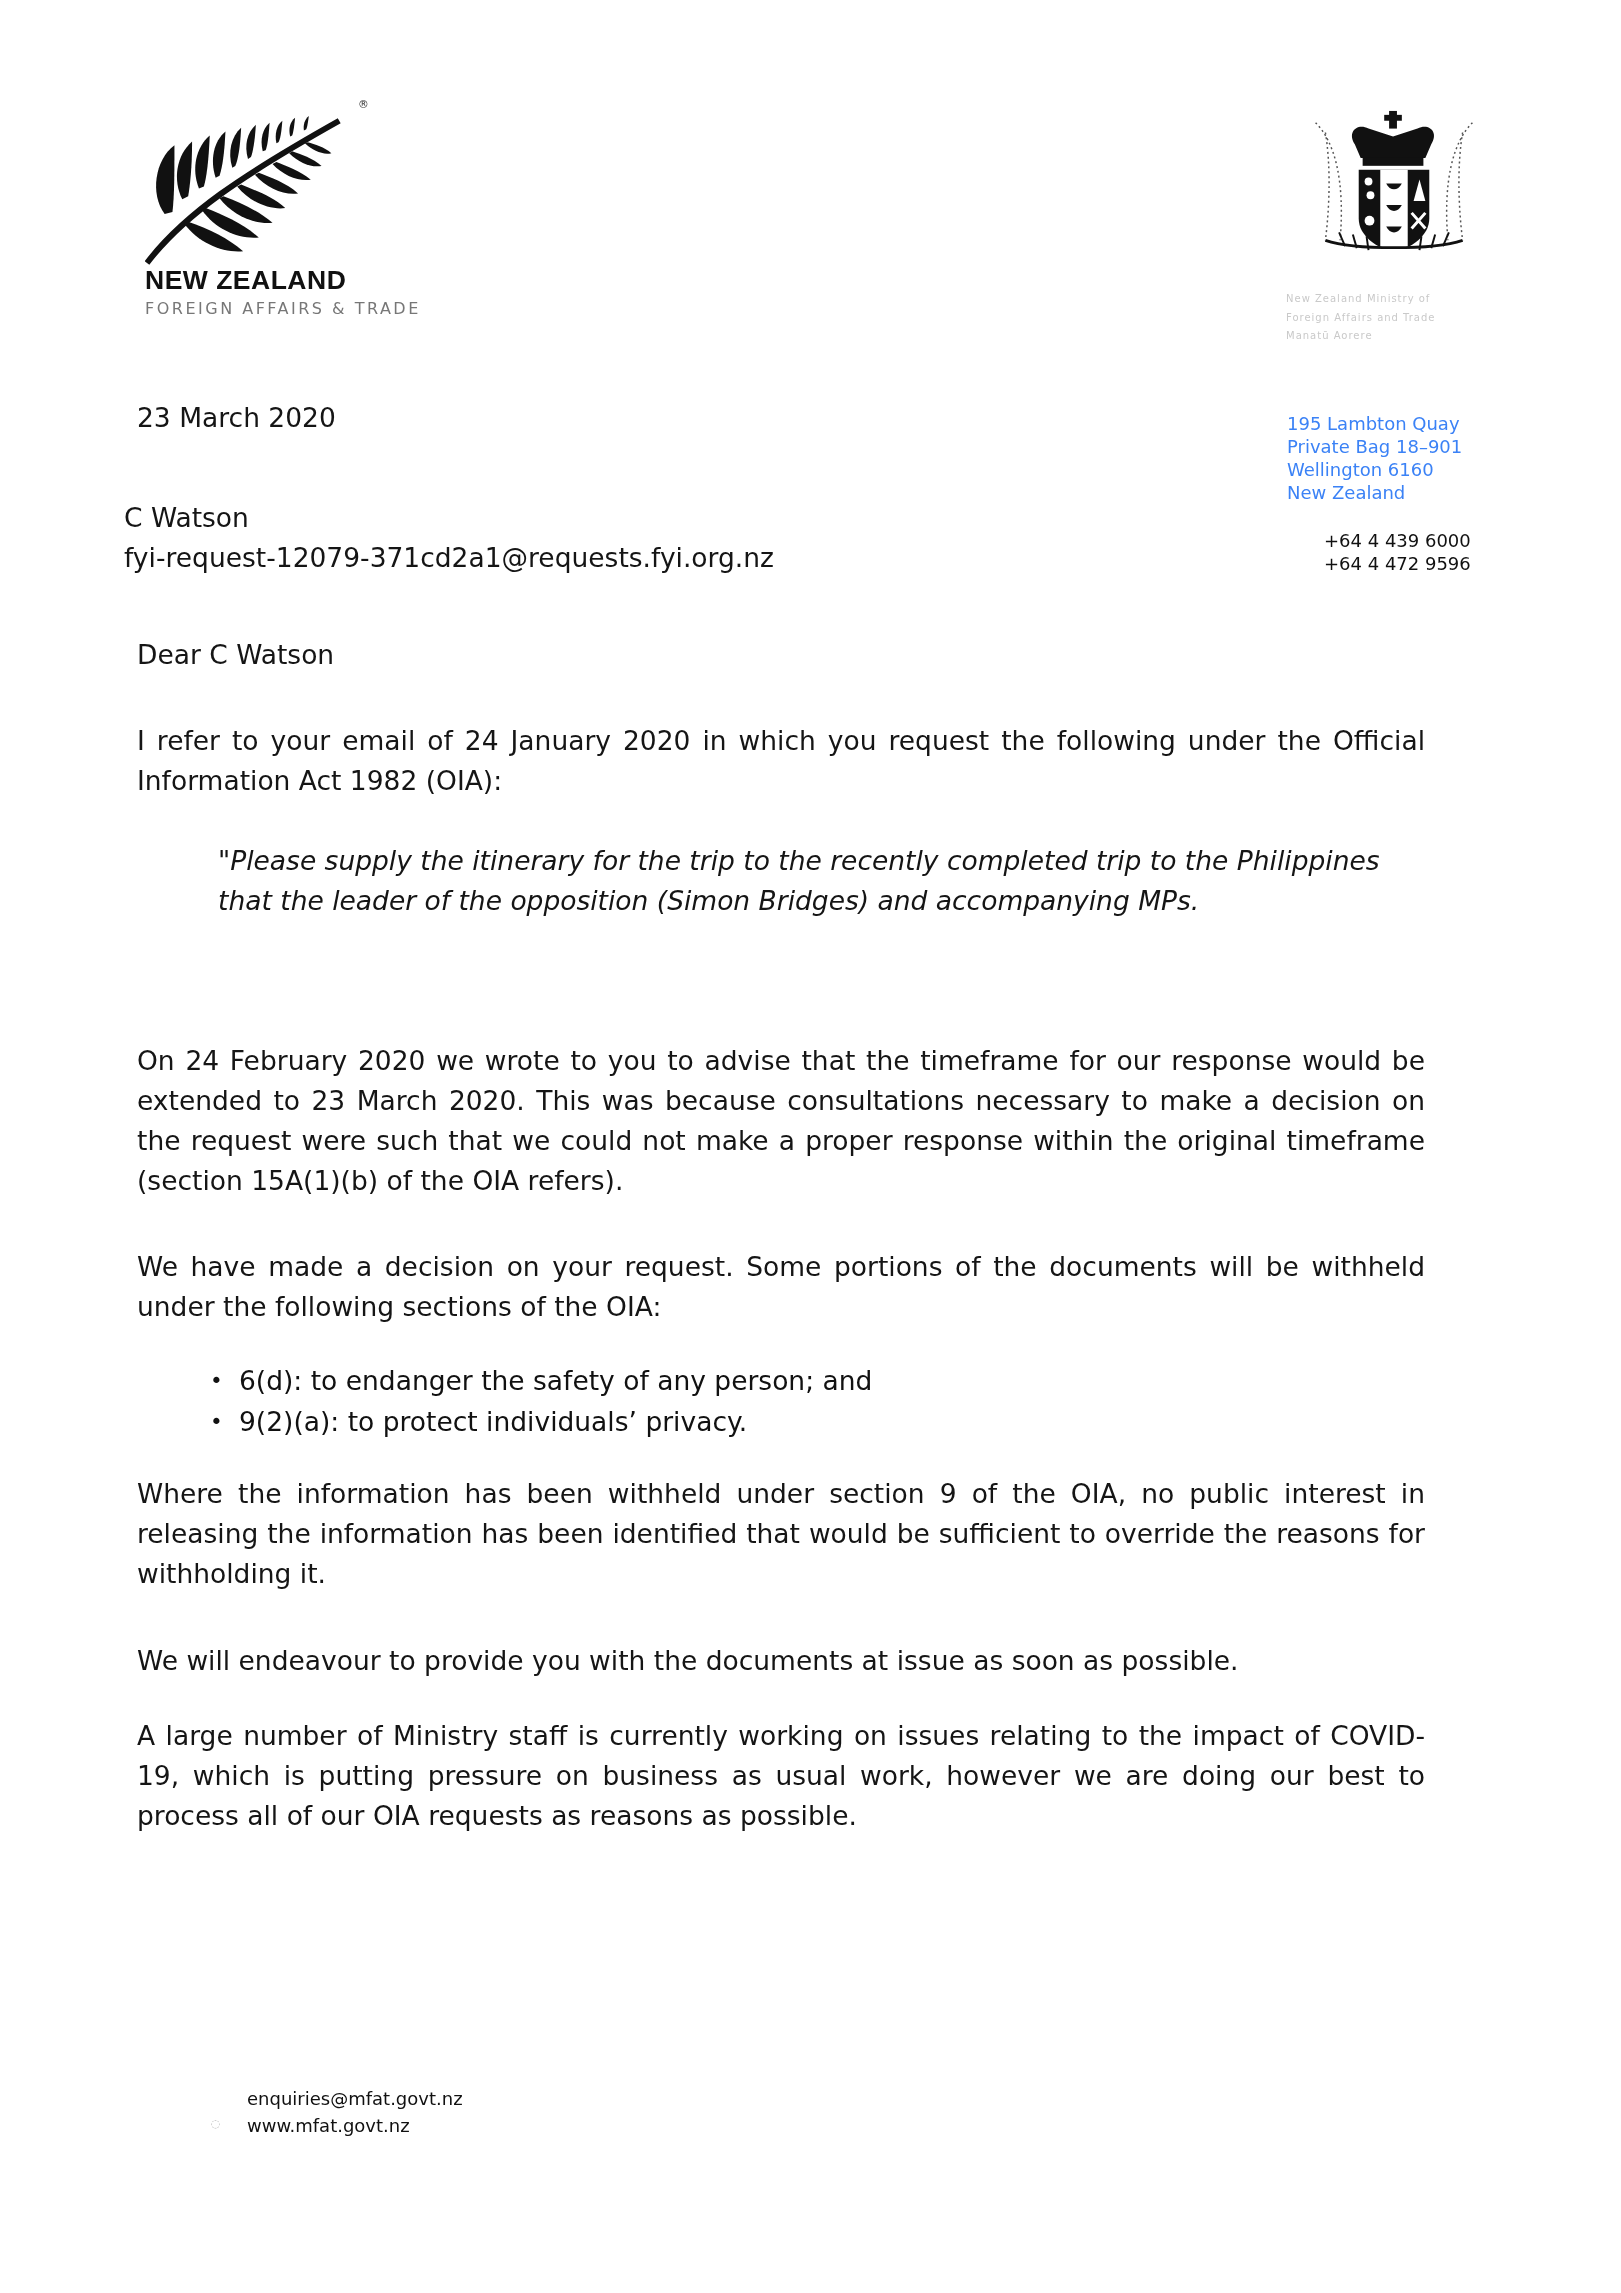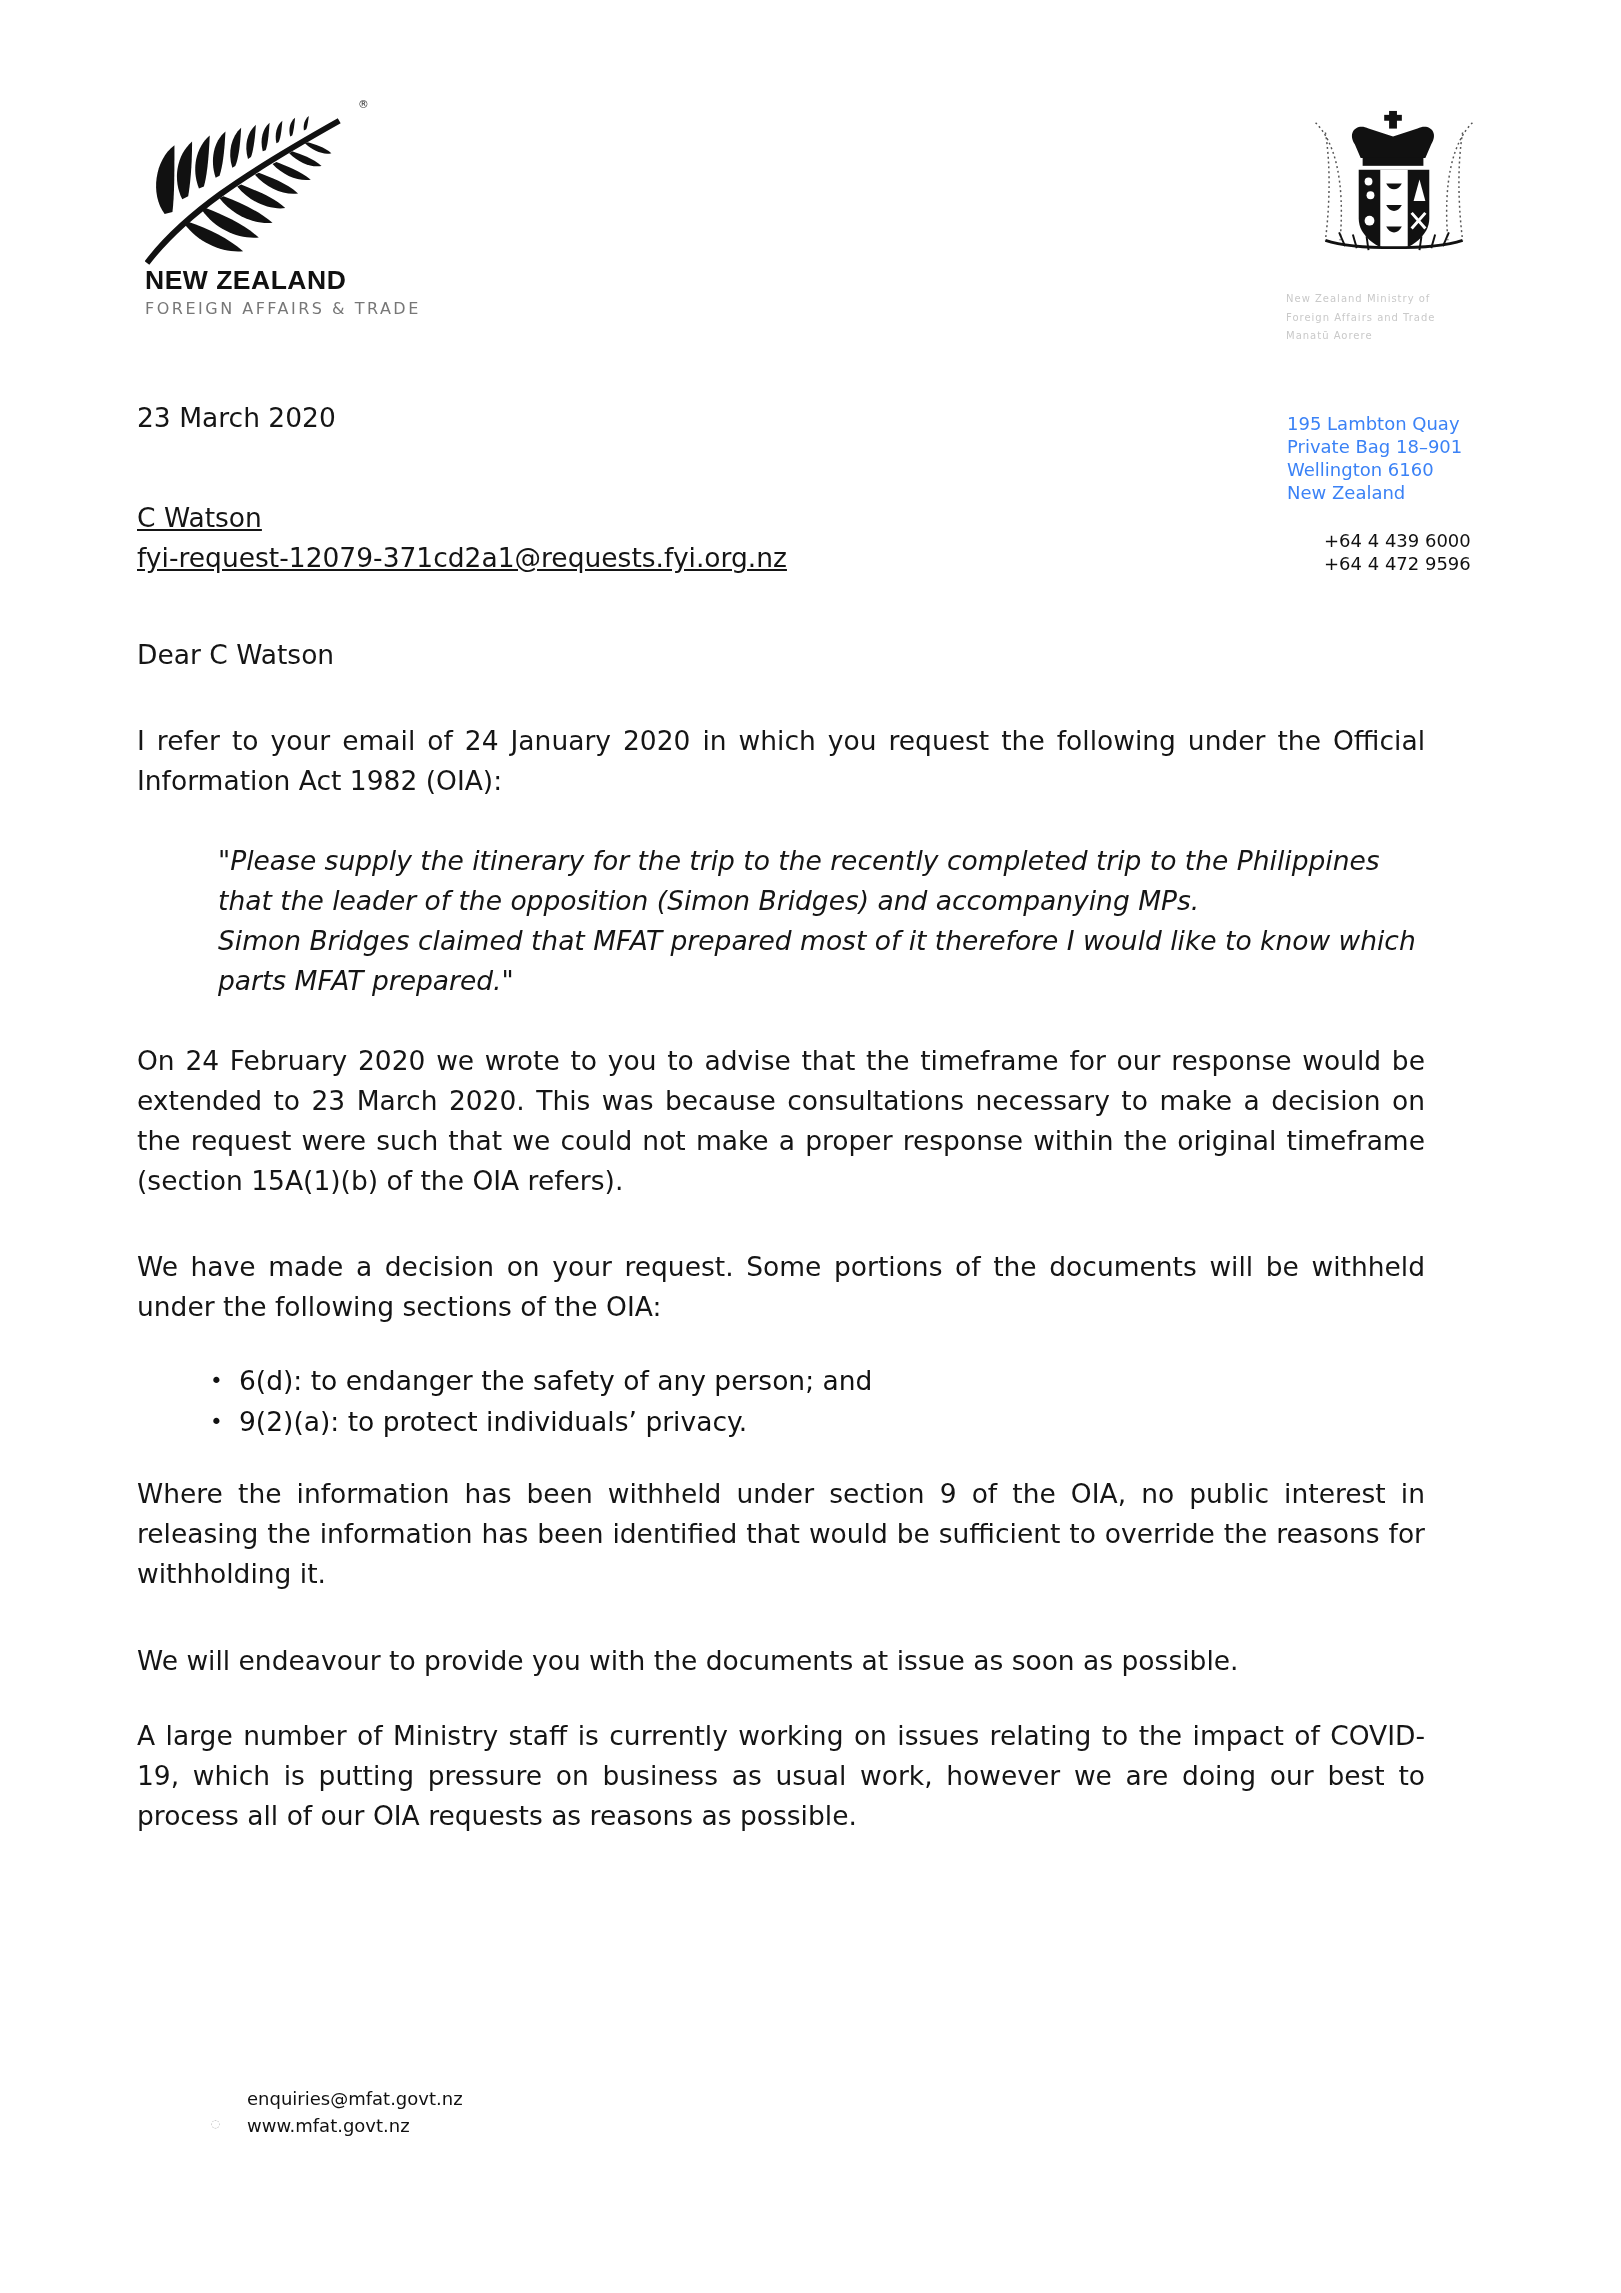--- a/index.html
+++ b/index.html
@@ -19,21 +19,21 @@
   #arms-caption { left: 1286px; top: 290px; width: 216px; font-size: 10px; line-height: 18.6px;
                   color: #c9c9c9; letter-spacing: 1px; }
 
   
   #address { left: 1287px; top: 412px; font-size: 18px; line-height: 23px; color: #3b82f6; }
   #phones { left: 1324px; top: 529px; font-size: 18px; line-height: 23px; color: #111; }
 
   
   .txt { font-size: 26.5px; line-height: 39px; color: #151515; }
   #date { left: 137px; top: 398px; }
-  #recipient { left: 137px; top: 498px; line-height: 40px; text-decoration: underline; }
+  #recipient { left: 124px; top: 498px; line-height: 40px; }
   #salutation { left: 137px; top: 635px; }
 
   .para { position: absolute; left: 137px; width: 1288px; text-align: justify; font-size: 26.5px; line-height: 40px; color: #151515; }
   .para.lastline-left { text-align-last: left; }
   #p1 { top: 721px; }
   #quote { left: 218px; top: 841px; width: 1215px; font-style: italic; text-align: left; }
   #p2 { top: 1041px; }
   #p3 { top: 1247px; }
   #bullets { left: 210px; top: 1360px; width: 1176px; font-size: 26.5px; line-height: 41px; margin: 0; padding: 0; list-style: none; }
   #bullets li { position: relative; padding-left: 29px; }
@@ -141,21 +141,20 @@
 <div id="date" class="abs txt">23 March 2020</div>
 <div id="recipient" class="abs txt">
   <div>C Watson</div>
   <div>fyi-request-12079-371cd2a1@requests.fyi.org.nz</div>
 </div>
 <div id="salutation" class="abs txt">Dear C Watson</div>
 
 <div id="p1" class="para">I refer to your email of 24 January 2020 in which you request the following under the Official Information Act 1982 (OIA):</div>
 <div id="quote" class="para">
   <div>"Please supply the itinerary for the trip to the recently completed trip to the Philippines that the leader of the opposition (Simon Bridges) and accompanying MPs.</div>
-  <div>Simon Bridges claimed that MFAT prepared most of it therefore I would like to know which parts MFAT prepared."</div>
 </div>
 <div id="p2" class="para lastline-left">On 24 February 2020 we wrote to you to advise that the timeframe for our response would be extended to 23 March 2020. This was because consultations necessary to make a decision on the request were such that we could not make a proper response within the original timeframe (section 15A(1)(b) of the OIA refers).</div>
 <div id="p3" class="para lastline-left">We have made a decision on your request. Some portions of the documents will be withheld under the following sections of the OIA:</div>
 <ul id="bullets" class="abs">
   <li><span class="dot">•</span><span>6(d): to endanger the safety of any person; and</span></li>
   <li><span class="dot">•</span><span>9(2)(a): to protect individuals’ privacy.</span></li>
 </ul>
 <div id="p4" class="para lastline-left">Where the information has been withheld under section 9 of the OIA, no public interest in releasing the information has been identified that would be sufficient to override the reasons for withholding it.</div>
 <div id="p5" class="para">We will endeavour to provide you with the documents at issue as soon as possible.</div>
 <div id="p6" class="para lastline-left">A large number of Ministry staff is currently working on issues relating to the impact of COVID-19, which is putting pressure on business as usual work, however we are doing our best to process all of our OIA requests as reasons as possible.</div>

